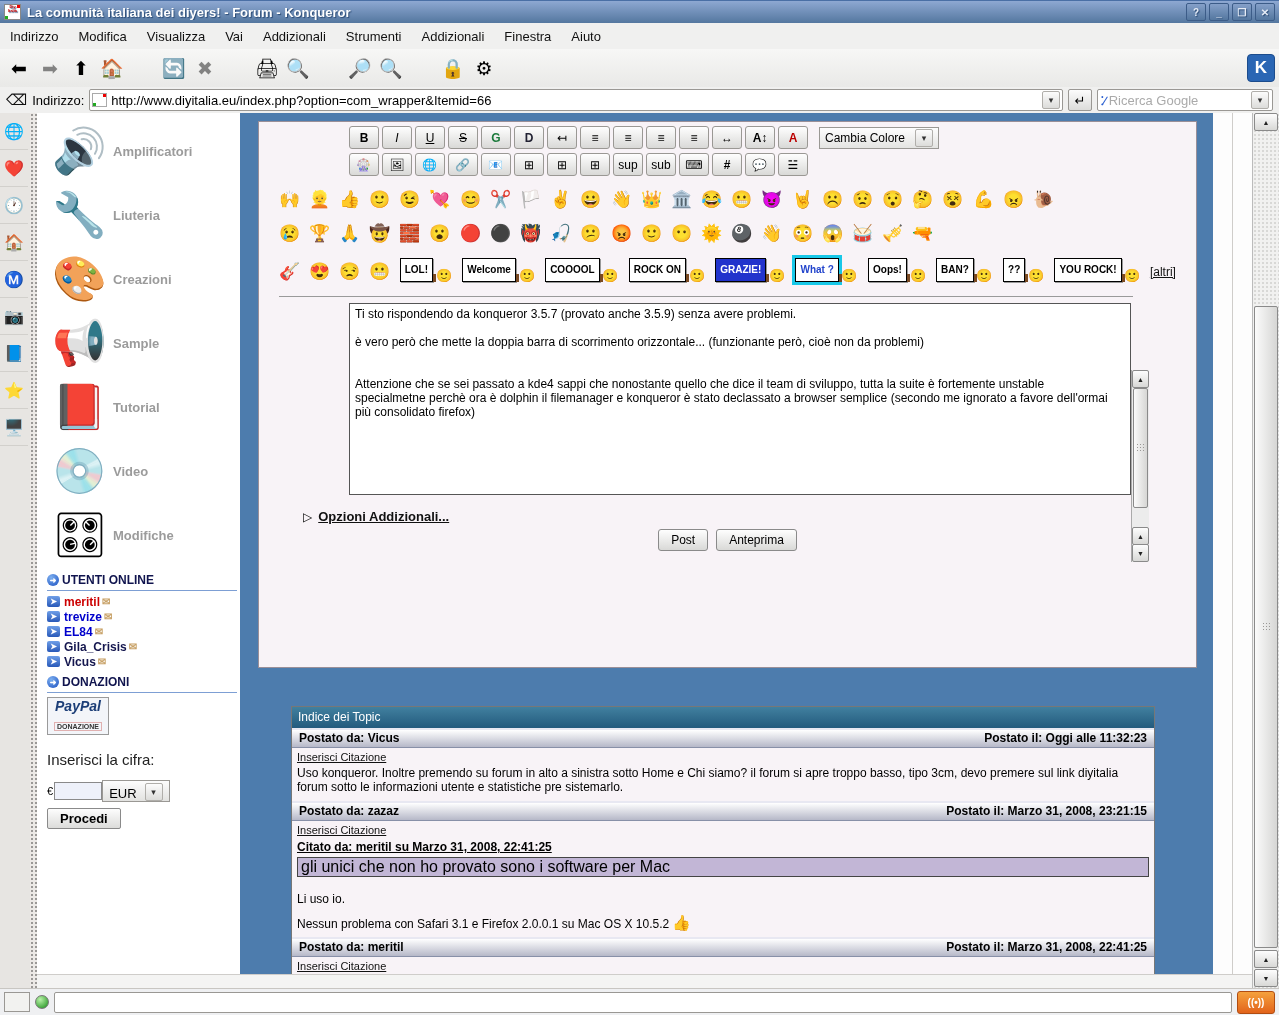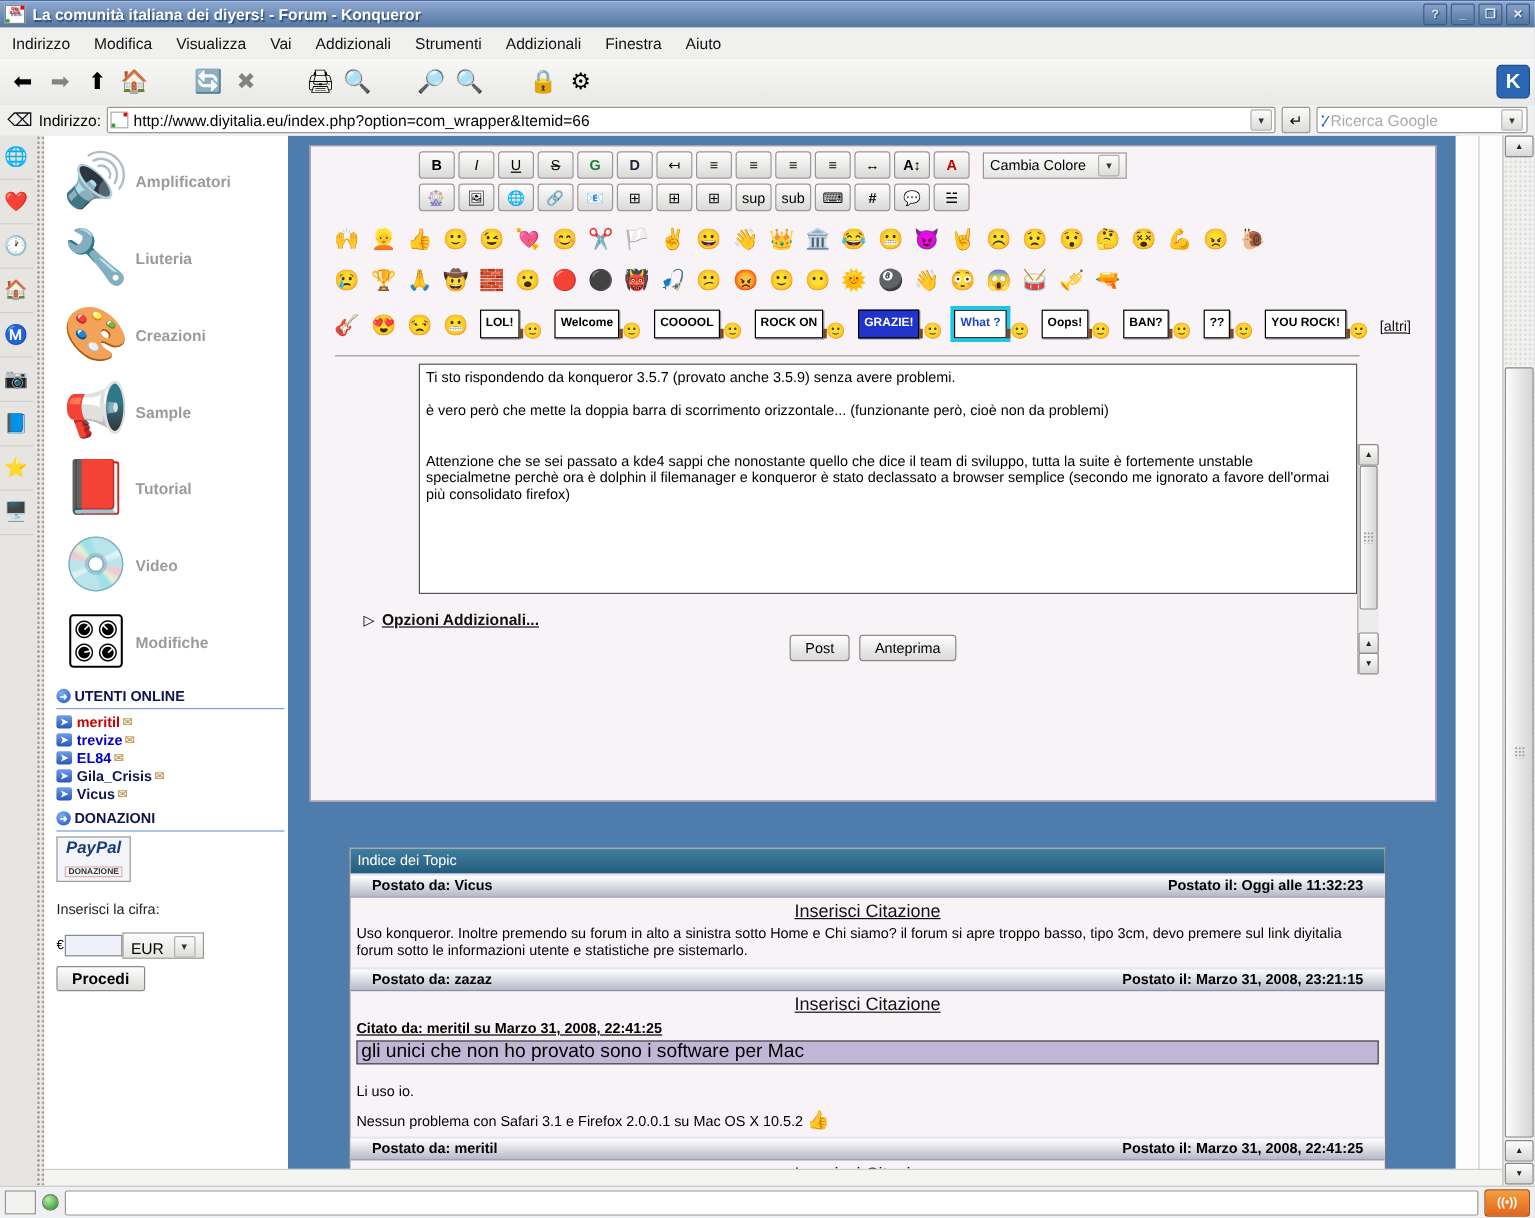--- a/index.html
+++ b/index.html
@@ -67,21 +67,21 @@
              color:#fff;font-size:8px;display:flex;align-items:center;justify-content:center}
   .sb-hr{border:none;border-top:1px solid #7d9fd4;margin:3px 0}
   .user-row{display:flex;align-items:center;height:15px;font-weight:bold;font-size:12px}
   .user-arrow{width:13px;height:11px;border-radius:2px;background:linear-gradient(#6f9fe8,#2858b8);color:#fff;
               font-size:8px;display:flex;align-items:center;justify-content:center;margin-right:4px;flex:none}
   .envelope{color:#c8a268;font-size:10px;margin-left:2px}
   .red{color:#cc0000}.blue{color:#0000cc}.navy{color:#14164e}
   .paypal-btn{width:60px;height:36px;border:1px solid #9a9a9a;background:#f3f5f9;text-align:center;margin-top:4px}
   .pp1{font-style:italic;font-weight:bold;font-size:14px;color:#1c3e77;line-height:17px}
   .pp2{font-size:7px;font-weight:bold;color:#333;border:1px solid #e0b0b0;display:inline-block;padding:0 2px}
-  .amount-label{font-size:12px;color:#222;margin-top:16px}
+  .amount-label{font-size:15px;color:#222;margin-top:16px}
   .amount-row{display:flex;align-items:center;margin-top:12px;gap:0}
   .euro{font-size:11px;margin-right:1px}
   .amount-input{width:46px;height:16px;background:#eef1fa;border:1px solid #8a8a8a}
   .cur-select{height:20px;border:1px solid #9a9894;background:linear-gradient(#fdfdfd,#e2e2e0);
               display:flex;align-items:flex-end;font-size:13px;padding:0 6px;gap:8px}
   .procedi{margin-top:6px;border:1px solid #8a8a8a;border-radius:2px;background:linear-gradient(#fdfdfd,#dcdcda);
            font-weight:bold;font-size:13px;padding:2px 12px;display:inline-block}
   
   .iframe-area{left:203px;top:0;width:976px;height:868px;background:#4d7cad}
   .editor-box{left:18px;top:8px;width:937px;height:545px;background:#f8f3f7;border:1px solid #9a8f98}
@@ -117,22 +117,22 @@
   .tri{font-size:12px}
   .options-link{font-weight:bold;text-decoration:underline;color:#111}
   .hint{text-align:center;font-size:12px;margin-top:40px;color:#000}
   .btn-row{display:flex;justify-content:center;gap:8px;margin-top:5px}
   .kbtn{border:1px solid #8a8a8a;border-radius:3px;background:linear-gradient(#fefefe,#d9d9d7);
         font-size:12px;padding:3px 12px}
   
   .topic-box{left:51px;top:593px;width:862px;height:272px;background:#f8f3f7;border:1px solid #777;overflow:hidden}
   .topic-header{background:linear-gradient(#41809f,#235a7d);color:#fff;font-size:12px;padding:3px 6px 4px}
   .post-header{display:flex;justify-content:space-between;background:linear-gradient(#ffffff,#b6b8c8);
-               font-weight:bold;font-size:12px;padding:1px 18px 2px;border-top:2px solid #e8e8f2;border-bottom:1px solid #8890a8}
-  .cite-row{text-align:center;padding:3px 5px 2px;font-size:15px}
+               font-weight:bold;font-size:12px;padding:1px 7px 2px;border-top:2px solid #e8e8f2;border-bottom:1px solid #8890a8}
+  .cite-row{text-align:left;padding:3px 5px 2px;font-size:11px}
   .cite-link{color:#111;text-decoration:underline}
   .post-body{font-size:12px;padding:1px 5px;color:#000}
   .quote-header{font-weight:bold;text-decoration:underline;font-size:12px;padding:2px 5px 1px}
   .quote-box{background:#c2b6d6;border:1px solid #444;margin:2px 5px;font-size:16px;padding:0 3px}
   .inline-sm{font-size:15px}
   
   .right-strip{left:1176px;top:0;width:40px;bottom:0;background:#fdfdfd}
   .right-strip .line{position:absolute;left:19px;top:0;bottom:0;width:1px;background:#cfcdca}
   .outer-scroll{right:0;top:112px;width:26px;bottom:27px;background:#f1f1f0;border-left:1px solid #bbb;
                 background-image:radial-gradient(#d8d8d6 0.8px,transparent 1px);background-size:4px 4px}

